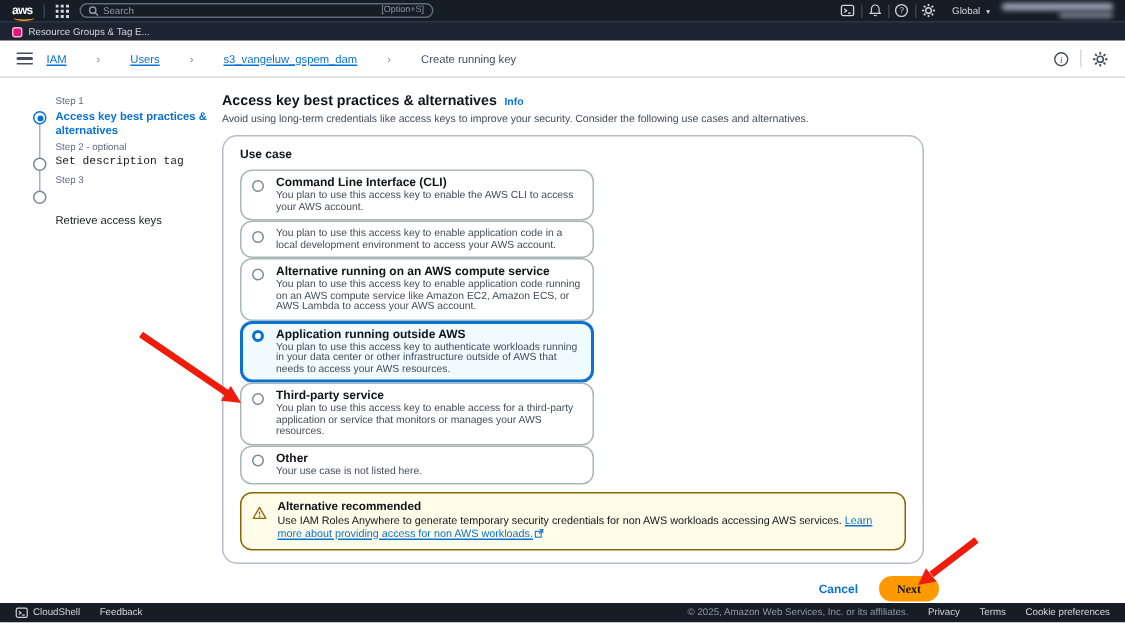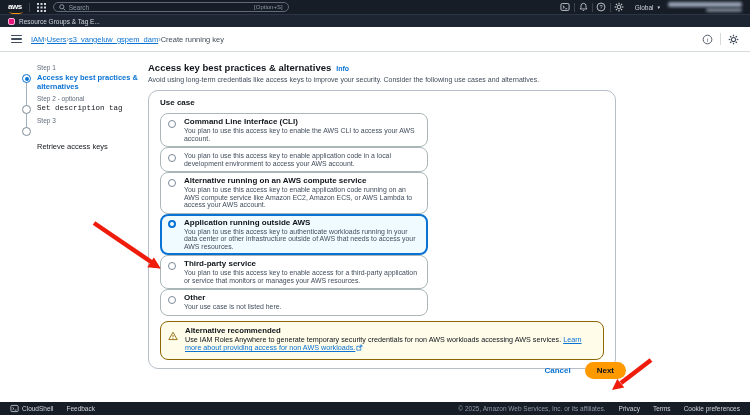--- a/index.html
+++ b/index.html
@@ -37,21 +37,21 @@
     display:flex; align-items:center; padding:0 8px; z-index:20; border-top:1px solid #2b3545; }
   .fav-item { display:flex; align-items:center; gap:4px; cursor:pointer; }
   .fav-swatch { width:7px; height:7px; border-radius:2px; background:#e7157b; border:1px solid #f5b6d6; }
   .fav-label { color:#d1d5db; font-size:6.5px; }
 
   
   .crumbbar { position:absolute; top:27px; left:0; right:0; height:25px; background:#fff;
     border-bottom:1px solid #d5dbdb; display:flex; align-items:center; padding:0 11px; gap:9px; z-index:10; }
   .hamburger { display:flex; flex-direction:column; gap:2px; width:11px; cursor:pointer; }
   .hamburger span { display:block; height:1.3px; background:#414d5c; border-radius:1px; }
-  .crumbs { display:flex; align-items:flex-start; gap:0; font-size:7.5px; }
+  .crumbs { display:flex; align-items:flex-start; gap:20px; font-size:7.5px; }
   .crumb-link { color:#0972d3; text-decoration:underline; cursor:pointer; white-space:nowrap; }
   .crumb-sep { color:#7d8998; font-size:7.5px; }
   .crumb-current { color:#414d5c; white-space:nowrap; }
   .bc-right { margin-left:auto; display:flex; align-items:center; gap:7px; }
   .bc-divider { width:1px; height:12px; background:#d5dbdb; }
 
   
   .stepsnav { position:absolute; left:22px; top:64px; width:122px; height:80px; z-index:5; }
   .step-line { position:absolute; left:4px; top:15px; width:1px; height:54px; background:#a4b1bf; }
   .step-label { position:absolute; left:15px; font-size:6.5px; color:#5f6b7a; white-space:nowrap; }
@@ -66,42 +66,42 @@
   
   .main { position:absolute; left:148px; top:62px; width:468px; z-index:5; }
   .title-row { display:flex; align-items:baseline; gap:5px; }
   h1 { font-size:9.5px; font-weight:bold; color:#0f141a; }
   .info-link { font-size:7px; font-weight:bold; color:#0972d3; cursor:pointer; }
   .subtitle { margin-top:3px; font-size:7px; color:#414d5c; }
 
   .card { margin-top:7px; border:1px solid #b6bec9; border-radius:10px; background:#fff; padding:7px 11px 8px; }
   .usecase-label { font-size:8px; font-weight:bold; line-height:10px; margin-bottom:5px; }
 
-  .option { position:relative; width:268px; border:1px solid #aab7b8; border-radius:8px;
+  .option { position:relative; width:236px; border:1px solid #aab7b8; border-radius:8px;
     background:#fff; padding:3px 8px 4px 23px; margin-bottom:0; cursor:pointer; }
   .option.selected { border:2px solid #0972d3; background:#f0fbff; padding:2px 7px 3px 22px; }
   .radio { position:absolute; left:7px; top:5.5px; width:8px; height:8px; border-radius:50%;
     border:1px solid #7d8998; background:#fff; }
   .option.selected .radio { left:6px; top:4.5px; border:2.6px solid #0972d3; }
   .opt-title { font-size:8px; font-weight:bold; line-height:9px; color:#0f141a; }
   .opt-desc { font-size:6.9px; line-height:7.5px; color:#414d5c; margin-top:1px; }
 
   .alert { position:relative; margin-top:5px; border:1.5px solid #8d6605; border-radius:8px;
     background:#fffce9; padding:4px 10px 5px 24px; }
   .alert-icon { position:absolute; left:7px; top:5px; }
   .alert-title { font-size:7.8px; font-weight:bold; line-height:9px; color:#0f141a; }
   .alert-text { font-size:7.2px; line-height:8.5px; color:#0f141a; margin-top:1px; }
   .alert-link { color:#0972d3; text-decoration:underline; cursor:pointer; }
   .ext-icon { display:inline-block; vertical-align:-1px; margin-left:1px; }
 
   
-  .actions { position:absolute; top:362px; right:124px; display:flex; align-items:center; gap:14px; z-index:5; }
+  .actions { position:absolute; top:384px; right:124px; display:flex; align-items:center; gap:14px; z-index:5; }
   .cancel-link { font-size:8px; font-weight:bold; color:#0972d3; cursor:pointer; background:none; border:none; font-family:inherit; }
   .next-btn { background:#ff9900; border:none; border-radius:9px; padding:3.5px 12px 4px;
-    font-size:8px; font-weight:bold; color:#0f141a; font-family:Liberation Sans, sans-serif; cursor:pointer; }
+    font-size:8px; font-weight:bold; color:#0f141a; font-family:Liberation Serif, serif; cursor:pointer; }
 
   
   .footer { position:absolute; bottom:0; left:0; right:0; height:13px; background:#161d26;
     display:flex; align-items:center; padding:0 10px; gap:13px; z-index:20; font-size:6.5px; color:#d1d5db; }
   .f-item { display:flex; align-items:center; gap:3px; cursor:pointer; white-space:nowrap; }
   .f-right { margin-left:auto; display:flex; align-items:center; gap:13px; }
   .copyright { color:#8d99a8; cursor:default; }
 
   
   .arrows { position:absolute; inset:0; z-index:50; pointer-events:none; }

